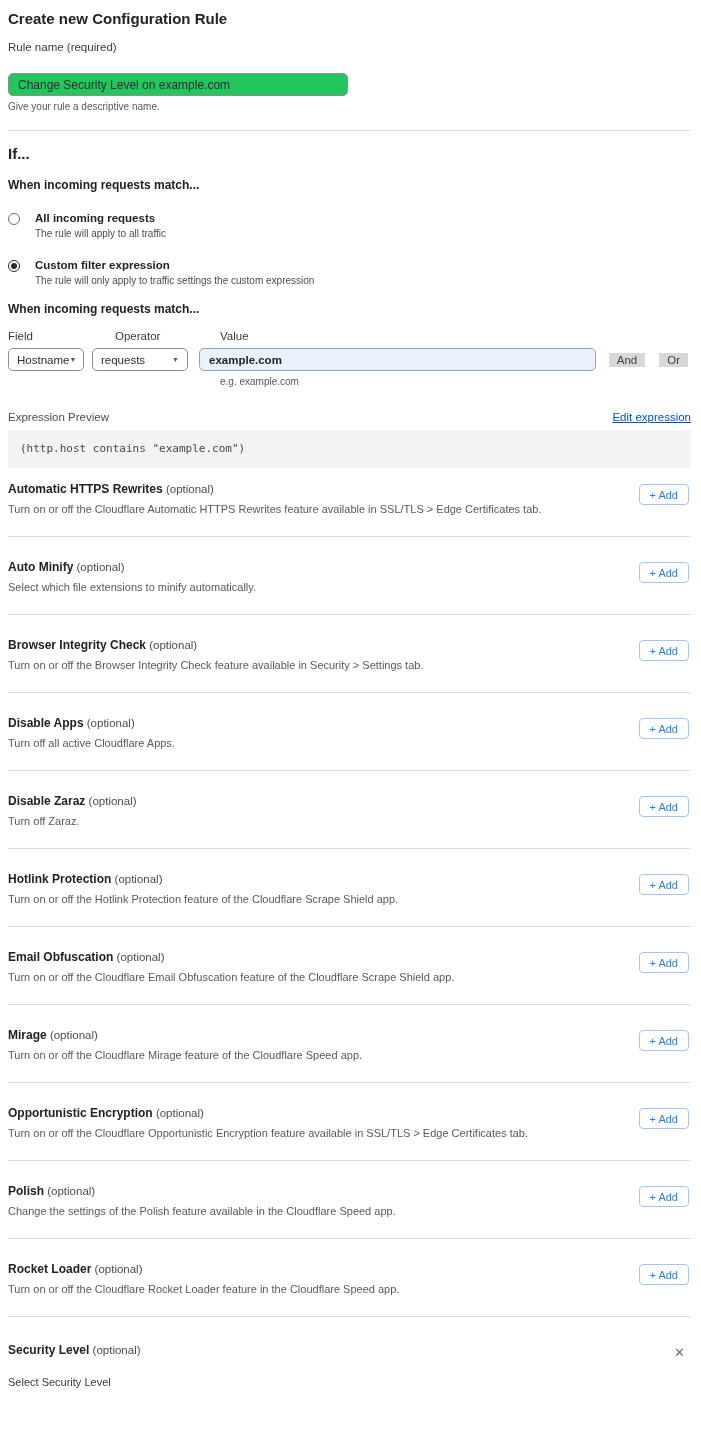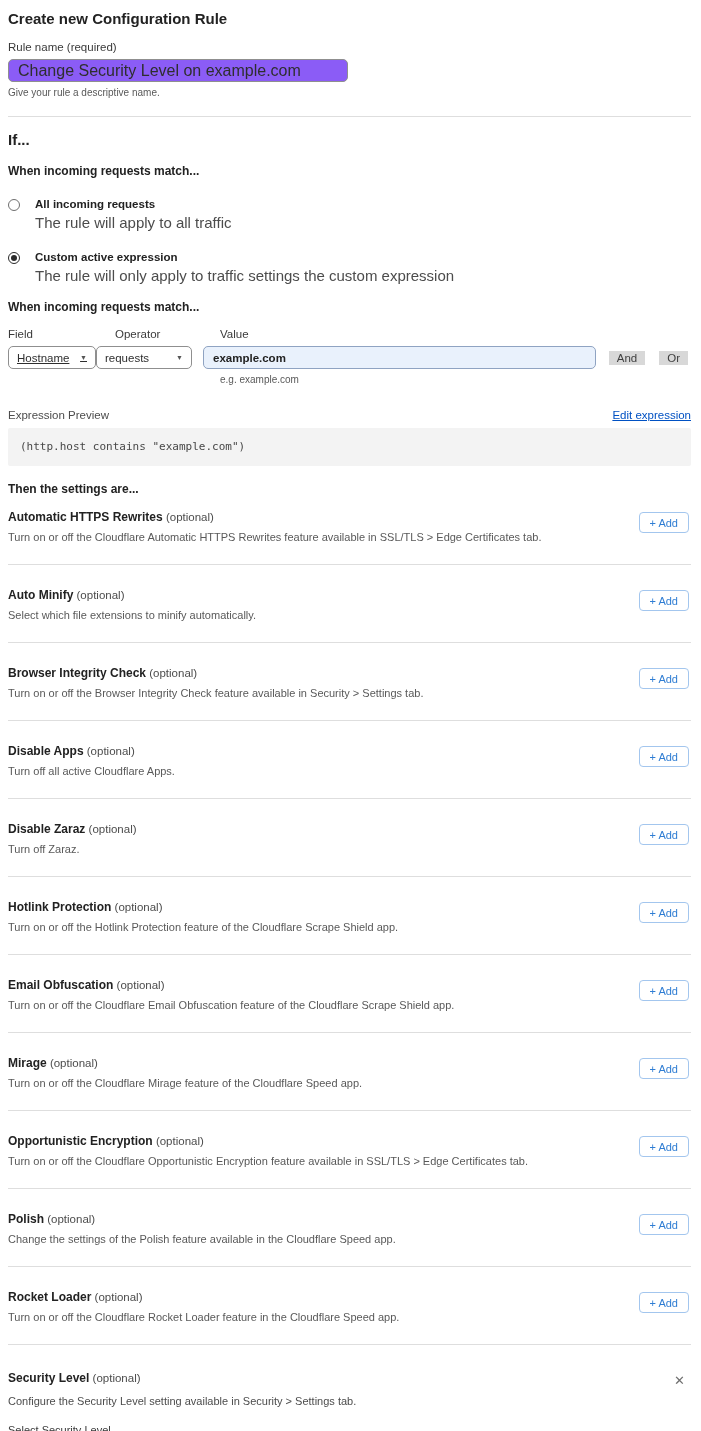--- a/index.html
+++ b/index.html
@@ -10,24 +10,24 @@
     font-size: 11.5px; color: #2e2e2e;
   }
   .page { padding: 8px 10px 14px 8px; }
 
   h1.page-title { font-size: 15px; font-weight: 700; color: #222; margin-top: 2px; }
   .field-label { font-size: 11.5px; color: #3a3a3a; }
   .helper { font-size: 10px; color: #595959; }
 
   .rule-name-label { margin-top: 14px; }
   input.text-input {
-    display: block; margin-top: 6px; width: 340px; height: 23px;
+    display: block; margin-top: 20px; width: 340px; height: 23px;
     border: 1px solid #8f8f8f; border-radius: 5px; padding: 0 9px;
-    font-family: "Liberation Sans", sans-serif; font-size: 16px; color: #2e2e2e;
-    outline: none; background: #8b5cf6;
+    font-family: "Liberation Sans", sans-serif; font-size: 12px; color: #2e2e2e;
+    outline: none; background: #22c55e;
   }
   .rule-name-helper { margin-top: 5px; }
 
   hr.divider { border: none; border-top: 1px solid #dedede; margin-top: 18px; }
 
   h2.if-heading { font-size: 15px; font-weight: 700; color: #222; margin-top: 14px; }
   h3.sub-heading { font-size: 12px; font-weight: 700; color: #222; margin-top: 16px; }
 
   .radio-group { margin-top: 10px; }
   .radio-option { display: flex; align-items: flex-start; margin-top: 20px; cursor: default; }
@@ -35,34 +35,34 @@
     width: 12px; height: 12px; border-radius: 50%;
     border: 1px solid #6f6f6f; margin-right: 15px; margin-top: 1px;
     flex: 0 0 auto; position: relative; background: #fff;
   }
   .radio-option.selected .radio-circle { border-color: #2a2a2a; }
   .radio-option.selected .radio-circle::after {
     content: ""; position: absolute; left: 2px; top: 2px;
     width: 6px; height: 6px; border-radius: 50%; background: #2a2a2a;
   }
   .radio-texts .radio-label { font-size: 11.5px; font-weight: 700; color: #222; }
-  .radio-texts .radio-desc { font-size: 15px; color: #4c4c4c; margin-top: 4px; }
+  .radio-texts .radio-desc { font-size: 10px; color: #4c4c4c; margin-top: 4px; }
 
   .builder-heading { margin-top: 26px; }
   .builder-labels { display: flex; margin-top: 14px; }
   .builder-labels .lbl-field { width: 107px; }
   .builder-labels .lbl-operator { width: 105px; }
   .builder-row { display: flex; align-items: center; margin-top: 6px; }
   .select-box {
     height: 23px; border: 1px solid #8f8f8f; border-radius: 5px; background: #fff;
     display: flex; align-items: center; justify-content: space-between;
     padding: 0 8px; font-size: 11.5px; color: #2e2e2e; cursor: default;
   }
   .select-arrow { font-size: 7px; color: #555; line-height: 1; }
-  .field-select { width: 88px; margin-right: 0; text-decoration: underline; }
+  .field-select { width: 76px; margin-right: 8px; }
   .operator-select { width: 96px; margin-right: 11px; }
   .value-input {
     flex: 1 1 auto; height: 23px;
     border: 1px solid #8fa3c2; border-radius: 5px;
     background: #e9f1fc; padding: 0 9px;
     font-family: "Liberation Sans", sans-serif; font-size: 11.5px; font-weight: 700; color: #222;
     outline: none;
   }
   .andor-btn {
     height: 14px; border: none; border-radius: 0; background: #d8d8d8;
@@ -130,21 +130,21 @@
     <div class="radio-option">
       <span class="radio-circle"></span>
       <span class="radio-texts">
         <div class="radio-label">All incoming requests</div>
         <div class="radio-desc">The rule will apply to all traffic</div>
       </span>
     </div>
     <div class="radio-option selected">
       <span class="radio-circle"></span>
       <span class="radio-texts">
-        <div class="radio-label">Custom active expression</div>
+        <div class="radio-label">Custom filter expression</div>
         <div class="radio-desc">The rule will only apply to traffic settings the custom expression</div>
       </span>
     </div>
   </div>
 
   <h3 class="sub-heading builder-heading">When incoming requests match...</h3>
 
   <div class="builder-labels">
     <div class="field-label lbl-field">Field</div>
     <div class="field-label lbl-operator">Operator</div>
@@ -165,21 +165,20 @@
     <button class="andor-btn or-btn">Or</button>
   </div>
   <div class="helper value-helper">e.g. example.com</div>
 
   <div class="preview-row">
     <span class="preview-label">Expression Preview</span>
     <a class="edit-link">Edit expression</a>
   </div>
   <div class="code-block">(http.host contains "example.com")</div>
 
-  <h3 class="sub-heading then-heading">Then the settings are...</h3>
 
   <div class="settings-list">
   <div class="setting-row">
     <div>
       <div>
         <span class="setting-title">Automatic HTTPS Rewrites</span>
         <span class="setting-optional">(optional)</span>
       </div>
       <div class="setting-desc">Turn on or off the Cloudflare Automatic HTTPS Rewrites feature available in SSL/TLS &gt; Edge Certificates tab.</div>
     </div>
@@ -298,18 +297,17 @@
 </div>
 
   <div class="expanded-row">
     <div class="expanded-head">
       <div>
         <span class="setting-title">Security Level</span>
         <span class="setting-optional">(optional)</span>
       </div>
       <button class="close-icon">✕</button>
     </div>
-    <div class="expanded-desc">Configure the Security Level setting available in Security &gt; Settings tab.</div>
     <div class="expanded-select-label">Select Security Level</div>
 
   </div>
 
 </div>
 
 </body></html>

